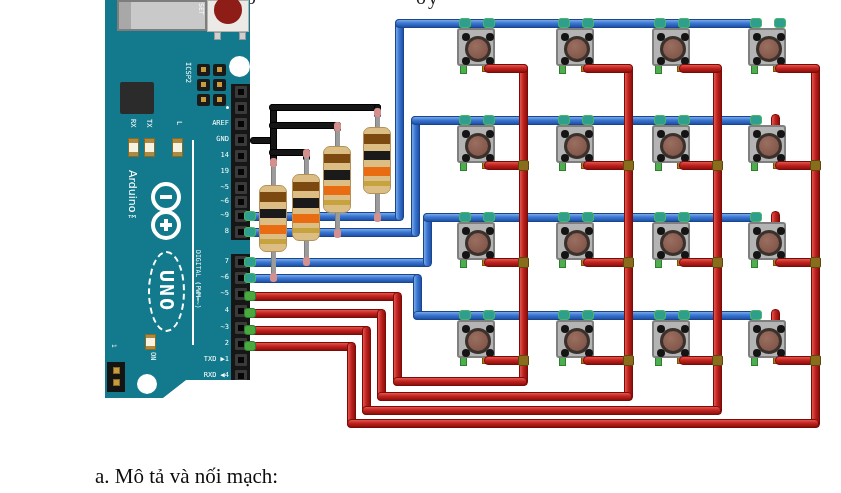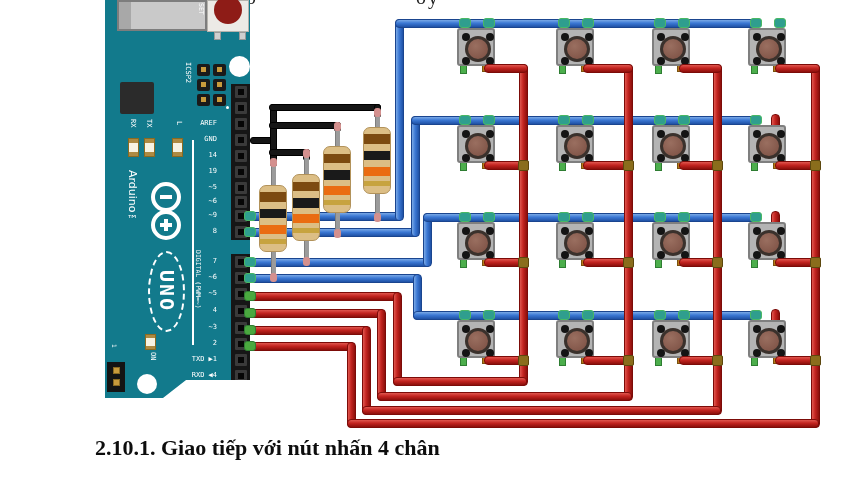--- a/index.html
+++ b/index.html
@@ -10,21 +10,21 @@
   #top-clip span{position:absolute;top:-14px;font:20px "Liberation Serif",serif;color:#222;}
   .caption{position:absolute;left:95px;color:#0d0d0d;font-family:"Liberation Serif","DejaVu Serif",serif;white-space:nowrap;}
   #heading{top:435px;font-size:22px;font-weight:bold;}
   #subheading{top:464px;font-size:21px;}
   
   #board{position:absolute;left:105px;top:0;width:145px;height:398px;background:#127a8c;
          clip-path:polygon(0% 0%,100% 0%,100% 95.5%,55.9% 95.5%,40% 100%,0% 100%);}
   .abs{position:absolute;box-sizing:border-box;}
   .silk{position:absolute;color:#fff;font-family:"DejaVu Sans Mono","DejaVu Sans",monospace;line-height:1;}
   .vtext{writing-mode:vertical-rl;}
-  .pin-label{position:absolute;left:48px;width:64px;text-align:right;color:#fff;
+  .pin-label{position:absolute;left:60px;width:64px;text-align:right;color:#fff;
              font:7px "DejaVu Sans Mono",monospace;line-height:1;white-space:pre;}
   
   .wh{position:absolute;height:9px;border-radius:4px;box-sizing:border-box;}
   .wv{position:absolute;width:9px;border-radius:4px;box-sizing:border-box;}
   .blue-h{background:linear-gradient(180deg,#7aa9e6,#3b78d4 45%,#1f51a5);border:1px solid #1a458f;}
   .blue-v{background:linear-gradient(90deg,#7aa9e6,#3b78d4 45%,#1f51a5);border:1px solid #1a458f;}
   .red-h{background:linear-gradient(180deg,#e0574f,#c32420 45%,#8c0f0b);border:1px solid #7c0b08;}
   .red-v{background:linear-gradient(90deg,#e0574f,#c32420 45%,#8c0f0b);border:1px solid #7c0b08;}
   .blk-h{position:absolute;height:7px;background:#161616;border:1px solid #000;border-radius:3px;box-sizing:border-box;}
   .blk-v{position:absolute;width:7px;background:#161616;border:1px solid #000;border-radius:3px;box-sizing:border-box;}
@@ -489,14 +489,14 @@
       <div class="junction" style="left: 517.5px; top: 256.5px;"></div>
       <div class="junction" style="left: 622.5px; top: 256.5px;"></div>
       <div class="junction" style="left: 711.5px; top: 256.5px;"></div>
       <div class="junction" style="left: 809.5px; top: 256.5px;"></div>
       <div class="junction" style="left: 517.5px; top: 354.5px;"></div>
       <div class="junction" style="left: 622.5px; top: 354.5px;"></div>
       <div class="junction" style="left: 711.5px; top: 354.5px;"></div>
       <div class="junction" style="left: 809.5px; top: 354.5px;"></div>
     </div>
 
-  <div id="heading" class="caption">2.10.1. Giao tiếp với nút nhấn 4 chân</div>
+  <div id="subheading" class="caption">a. Mô tả và nối mạch:</div>
 </div>
 
 </body></html>

